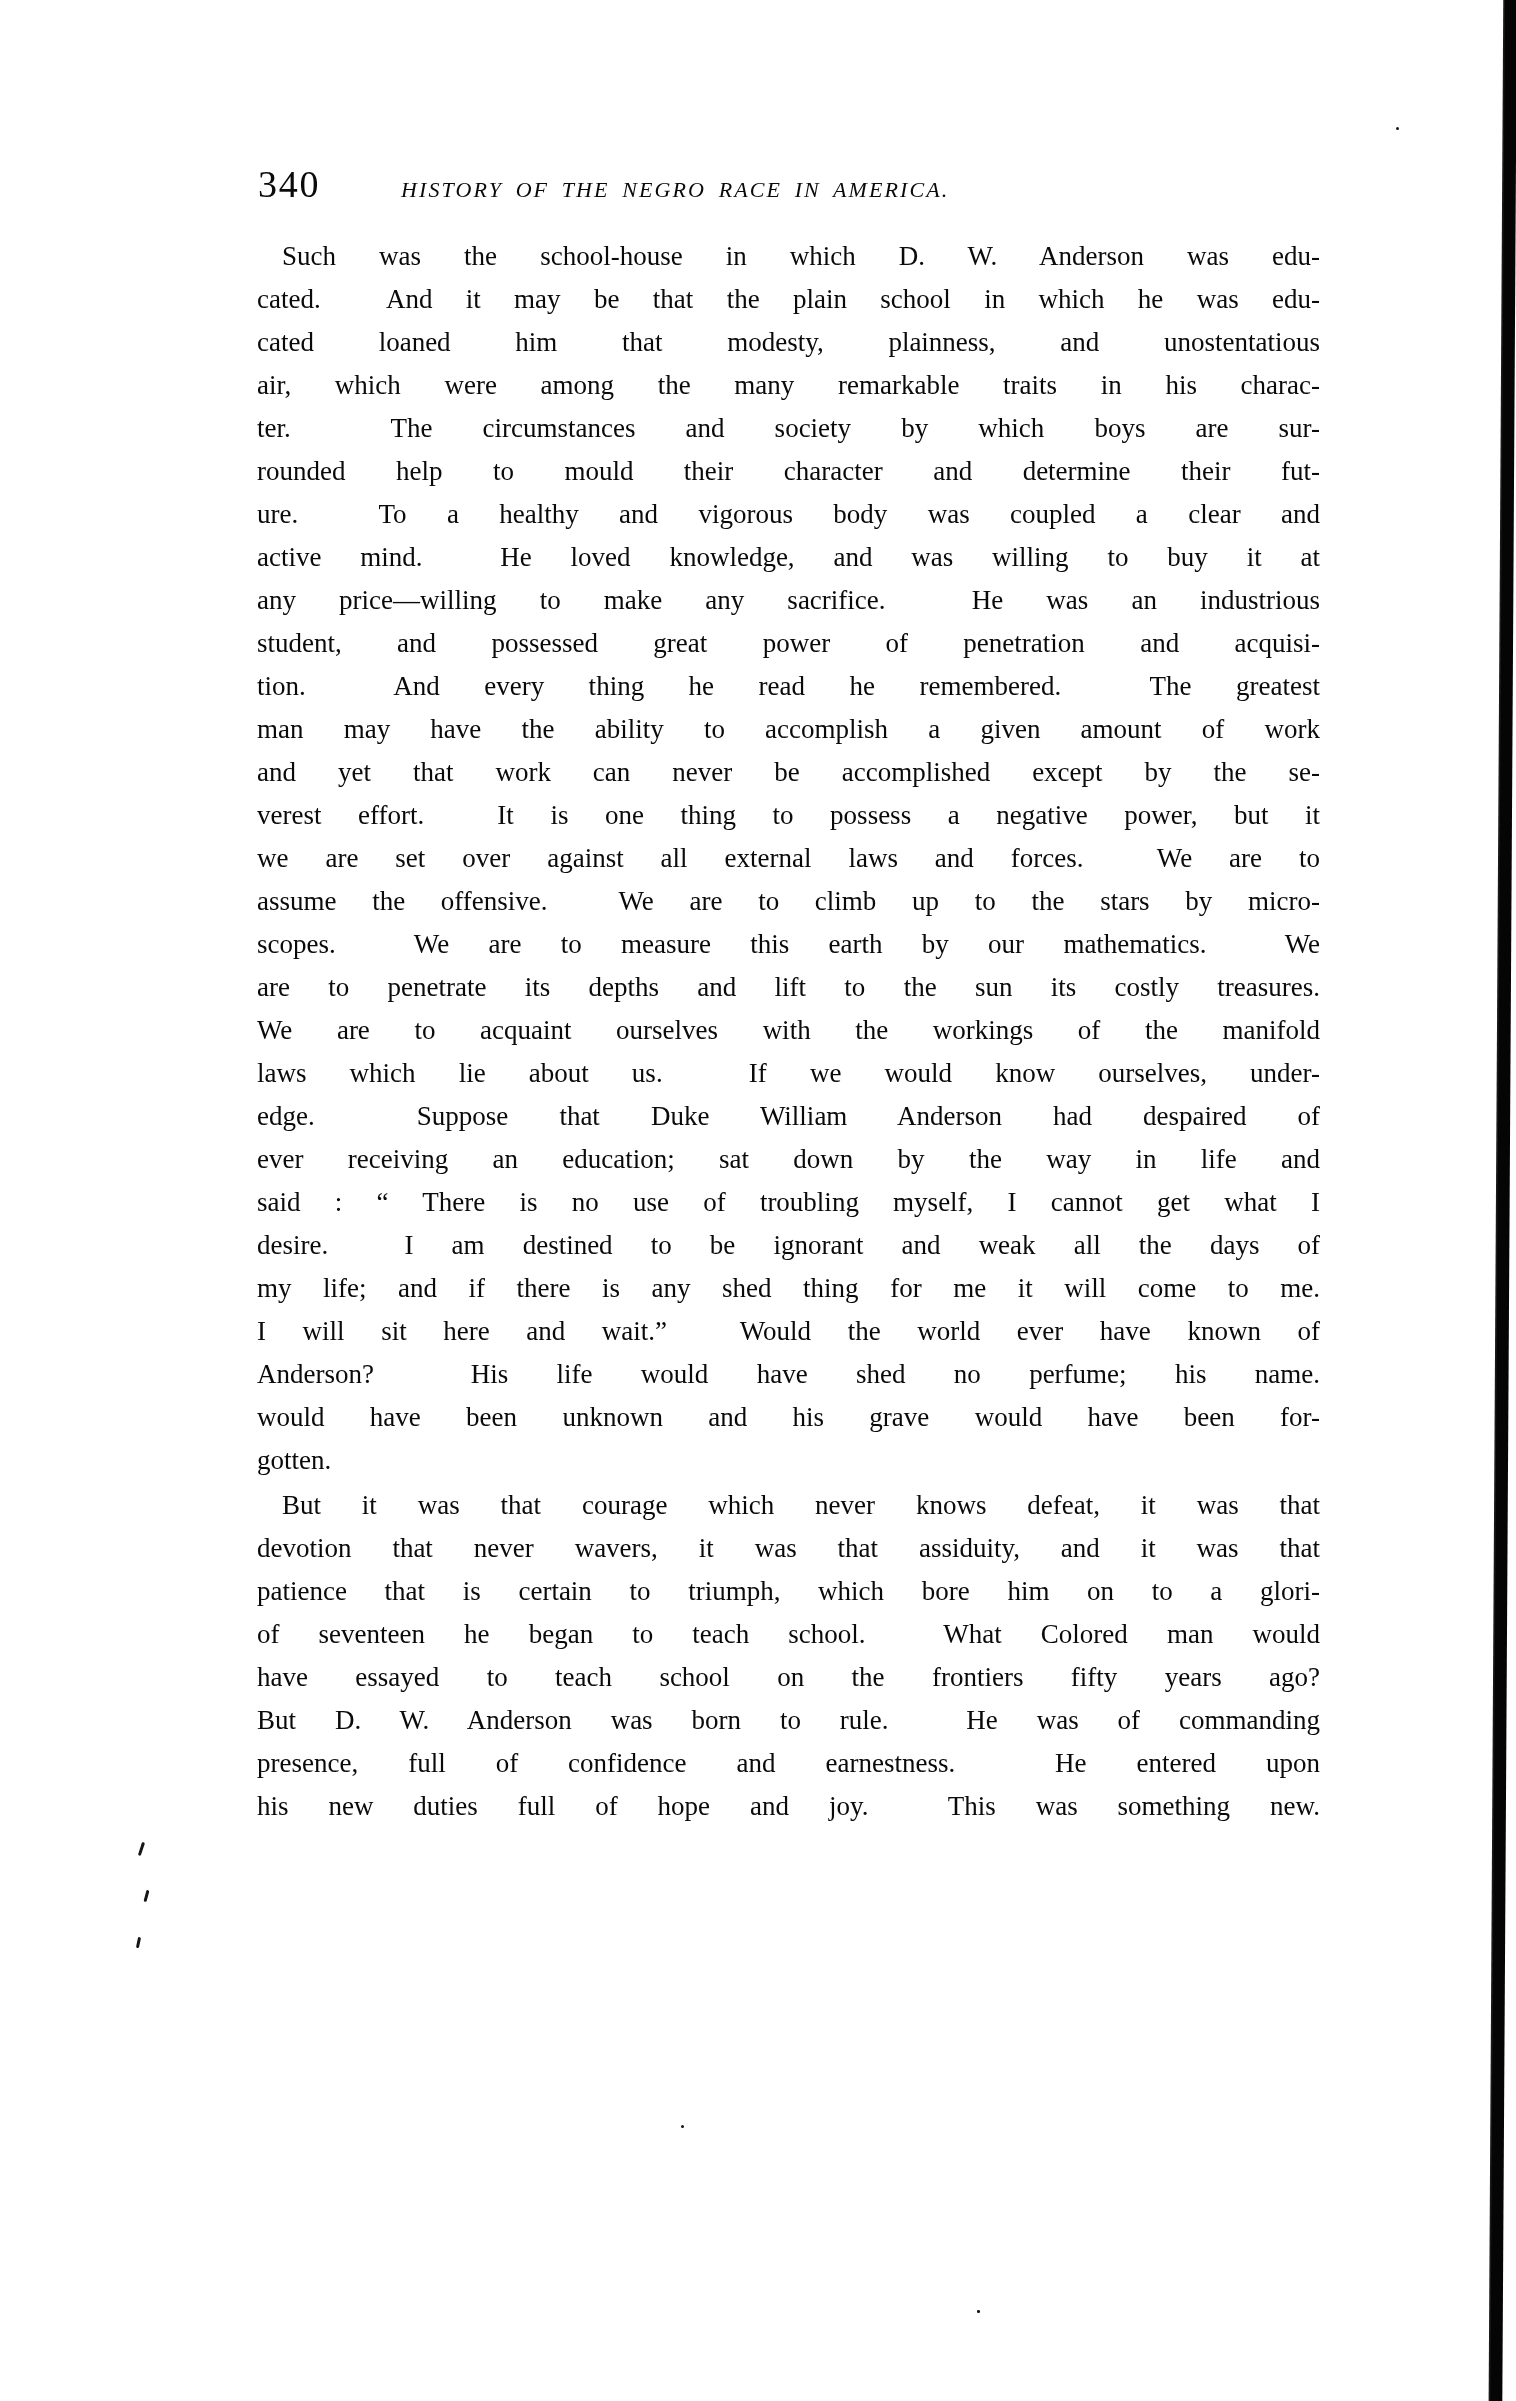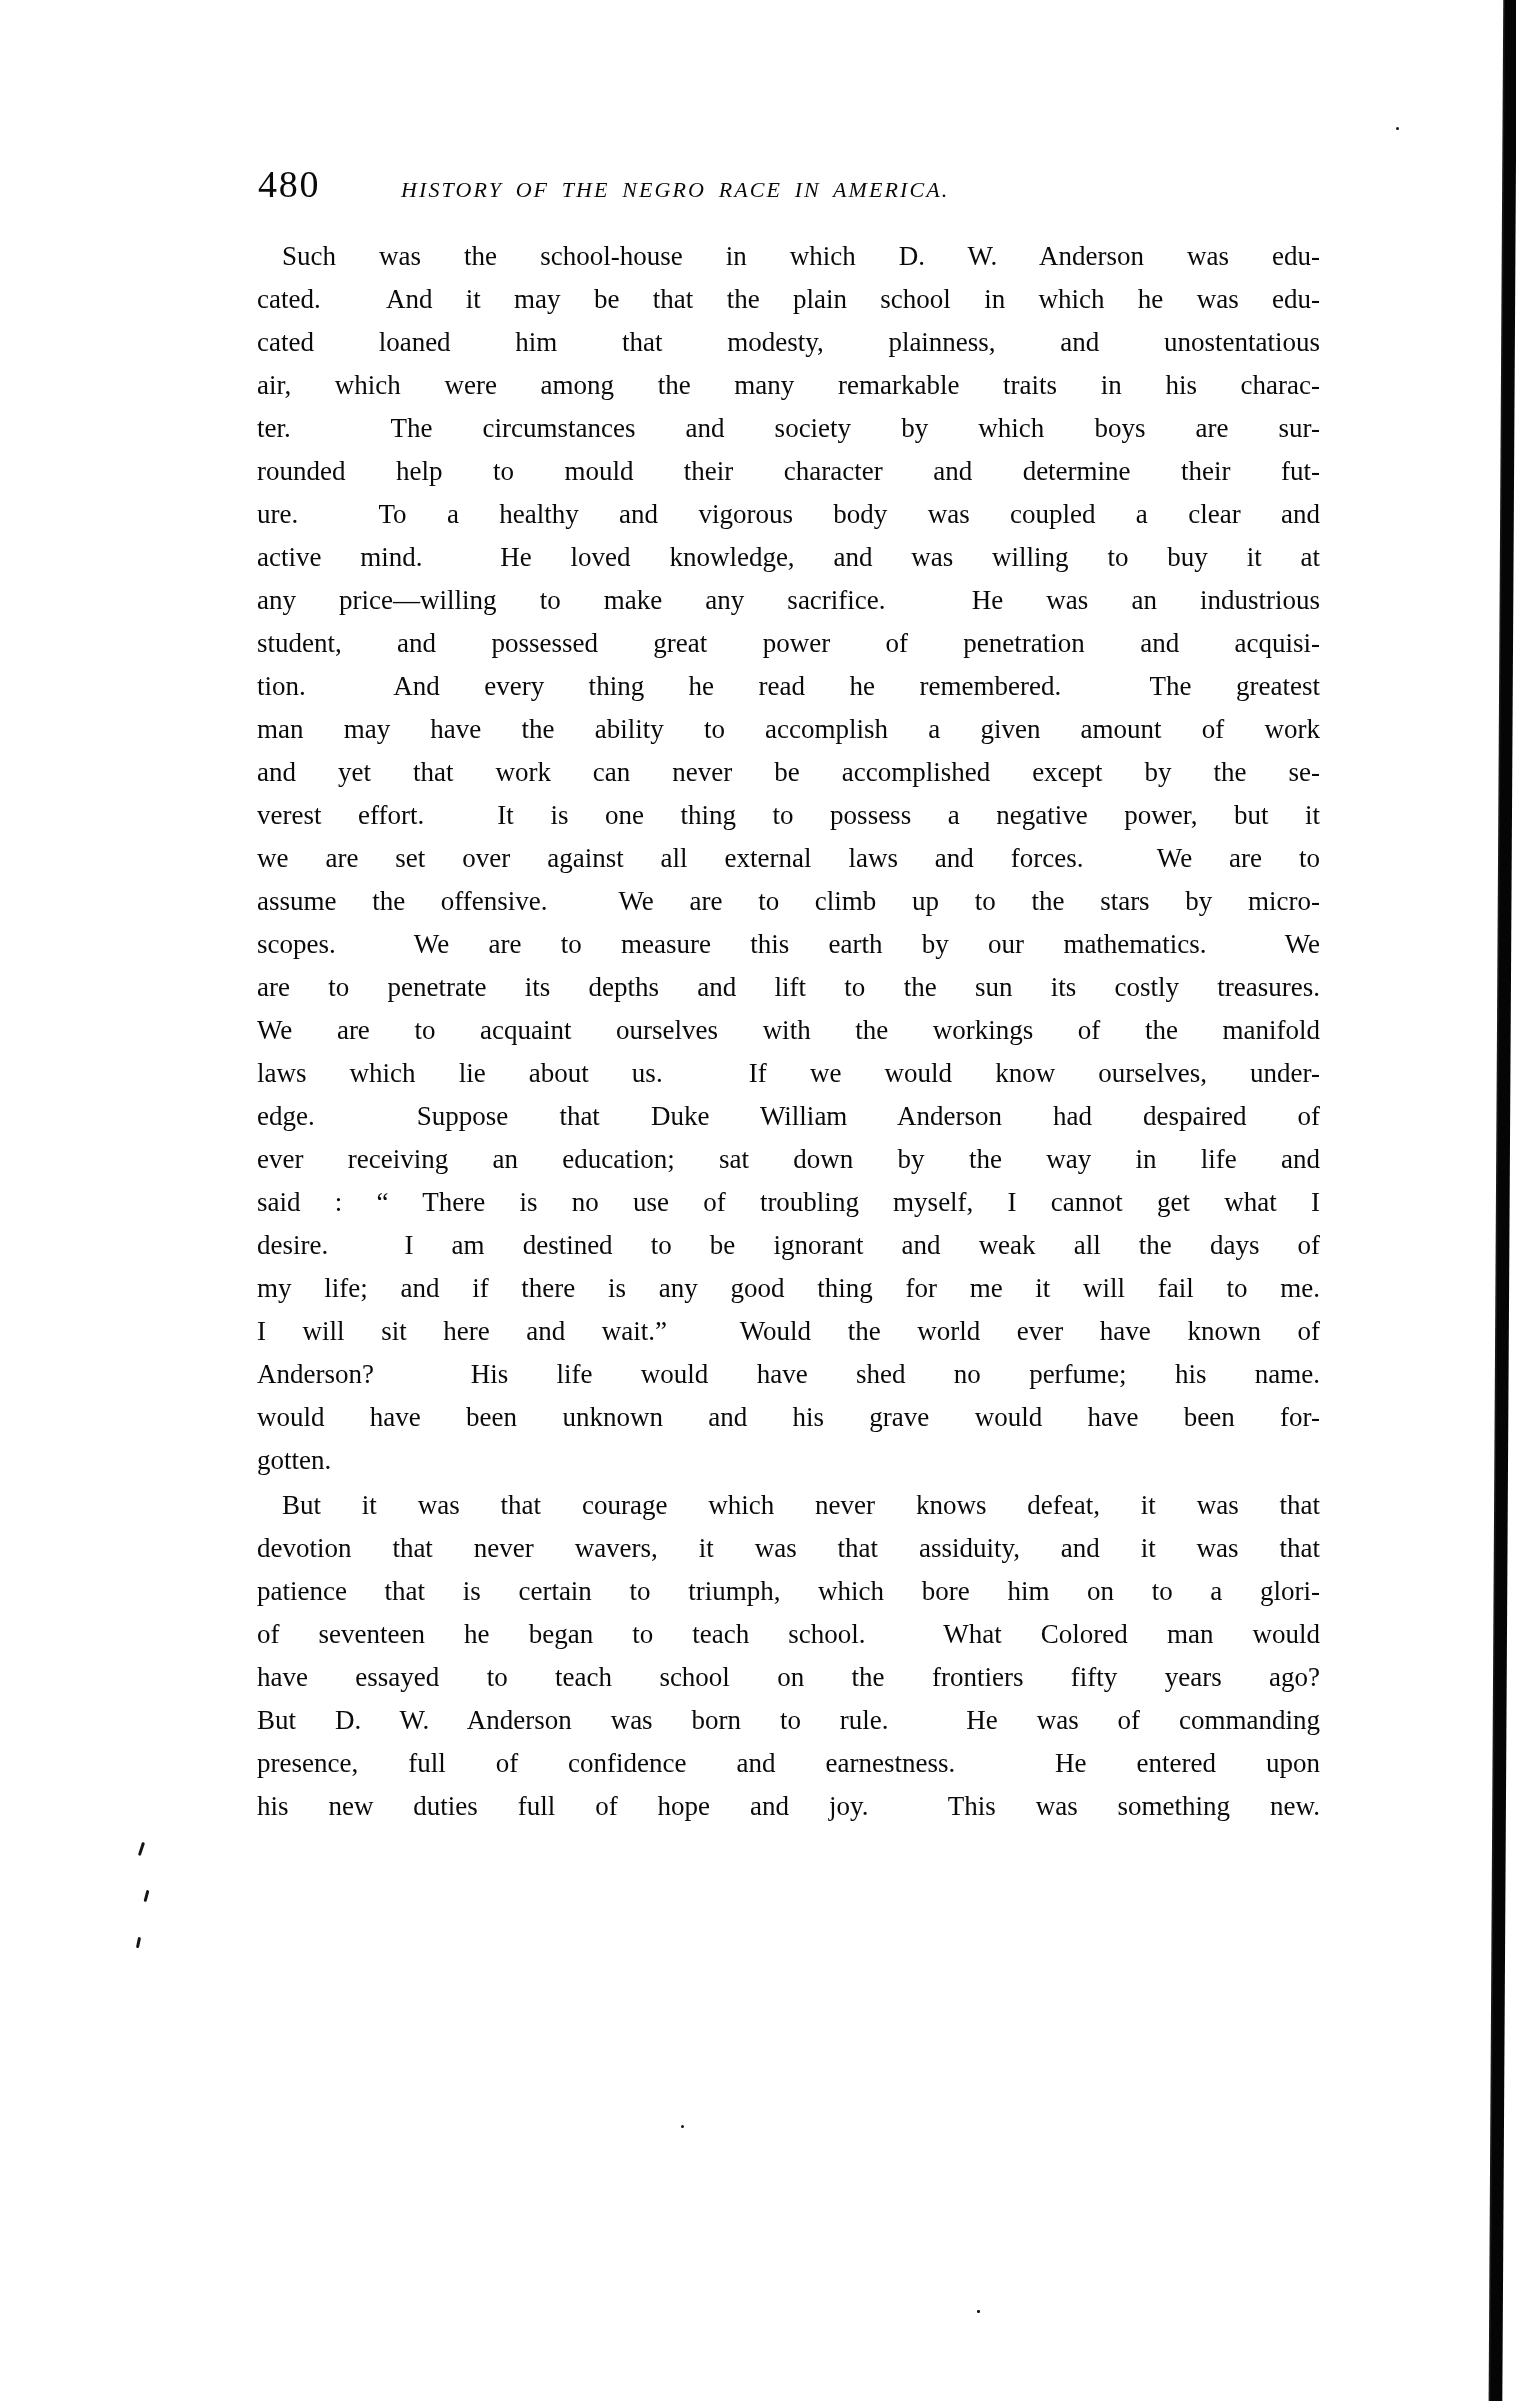--- a/index.html
+++ b/index.html
@@ -67,21 +67,21 @@
   }
   .tick { width: 3.4px; height: 13.5px; border-radius: 1.7px; }
   .dot  { width: 3.4px; height: 3.4px; border-radius: 50%; }
 </style>
 </head>
 <body>
 
 <div class="page">
 
   <header class="header">
-    <span class="pagenum">480</span>
+    <span class="pagenum">340</span>
     <span class="title">HISTORY OF THE NEGRO RACE IN AMERICA.</span>
   </header>
 
   <main class="body">
       <div class="para">
         <div class="line first">Such was the school-house in which D. W. Anderson was edu-</div>
         <div class="line">cated.&nbsp; And it may be that the plain school in which he was edu-</div>
         <div class="line">cated loaned him that modesty, plainness, and unostentatious</div>
         <div class="line">air, which were among the many remarkable traits in his charac-</div>
         <div class="line">ter.&nbsp; The circumstances and society by which boys are sur-</div>
@@ -97,21 +97,21 @@
         <div class="line">we are set over against all external laws and forces.&nbsp; We are to</div>
         <div class="line">assume the offensive.&nbsp; We are to climb up to the stars by micro-</div>
         <div class="line">scopes.&nbsp; We are to measure this earth by our mathematics.&nbsp; We</div>
         <div class="line">are to penetrate its depths and lift to the sun its costly treasures.</div>
         <div class="line">We are to acquaint ourselves with the workings of the manifold</div>
         <div class="line">laws which lie about us.&nbsp; If we would know ourselves, under-</div>
         <div class="line">edge.&nbsp; Suppose that Duke William Anderson had despaired of</div>
         <div class="line">ever receiving an education; sat down by the way in life and</div>
         <div class="line">said : “ There is no use of troubling myself, I cannot get what I</div>
         <div class="line">desire.&nbsp; I am destined to be ignorant and weak all the days of</div>
-        <div class="line">my life; and if there is any good thing for me it will fail to me.</div>
+        <div class="line">my life; and if there is any shed thing for me it will come to me.</div>
         <div class="line">I will sit here and wait.”&nbsp; Would the world ever have known of</div>
         <div class="line">Anderson?&nbsp; His life would have shed no perfume; his name.</div>
         <div class="line">would have been unknown and his grave would have been for-</div>
         <div class="line">gotten.</div>
       </div>
       <div class="para">
         <div class="line first">But it was that courage which never knows defeat, it was that</div>
         <div class="line">devotion that never wavers, it was that assiduity, and it was that</div>
         <div class="line">patience that is certain to triumph, which bore him on to a glori-</div>
         <div class="line">of seventeen he began to teach school.&nbsp; What Colored man would</div>

